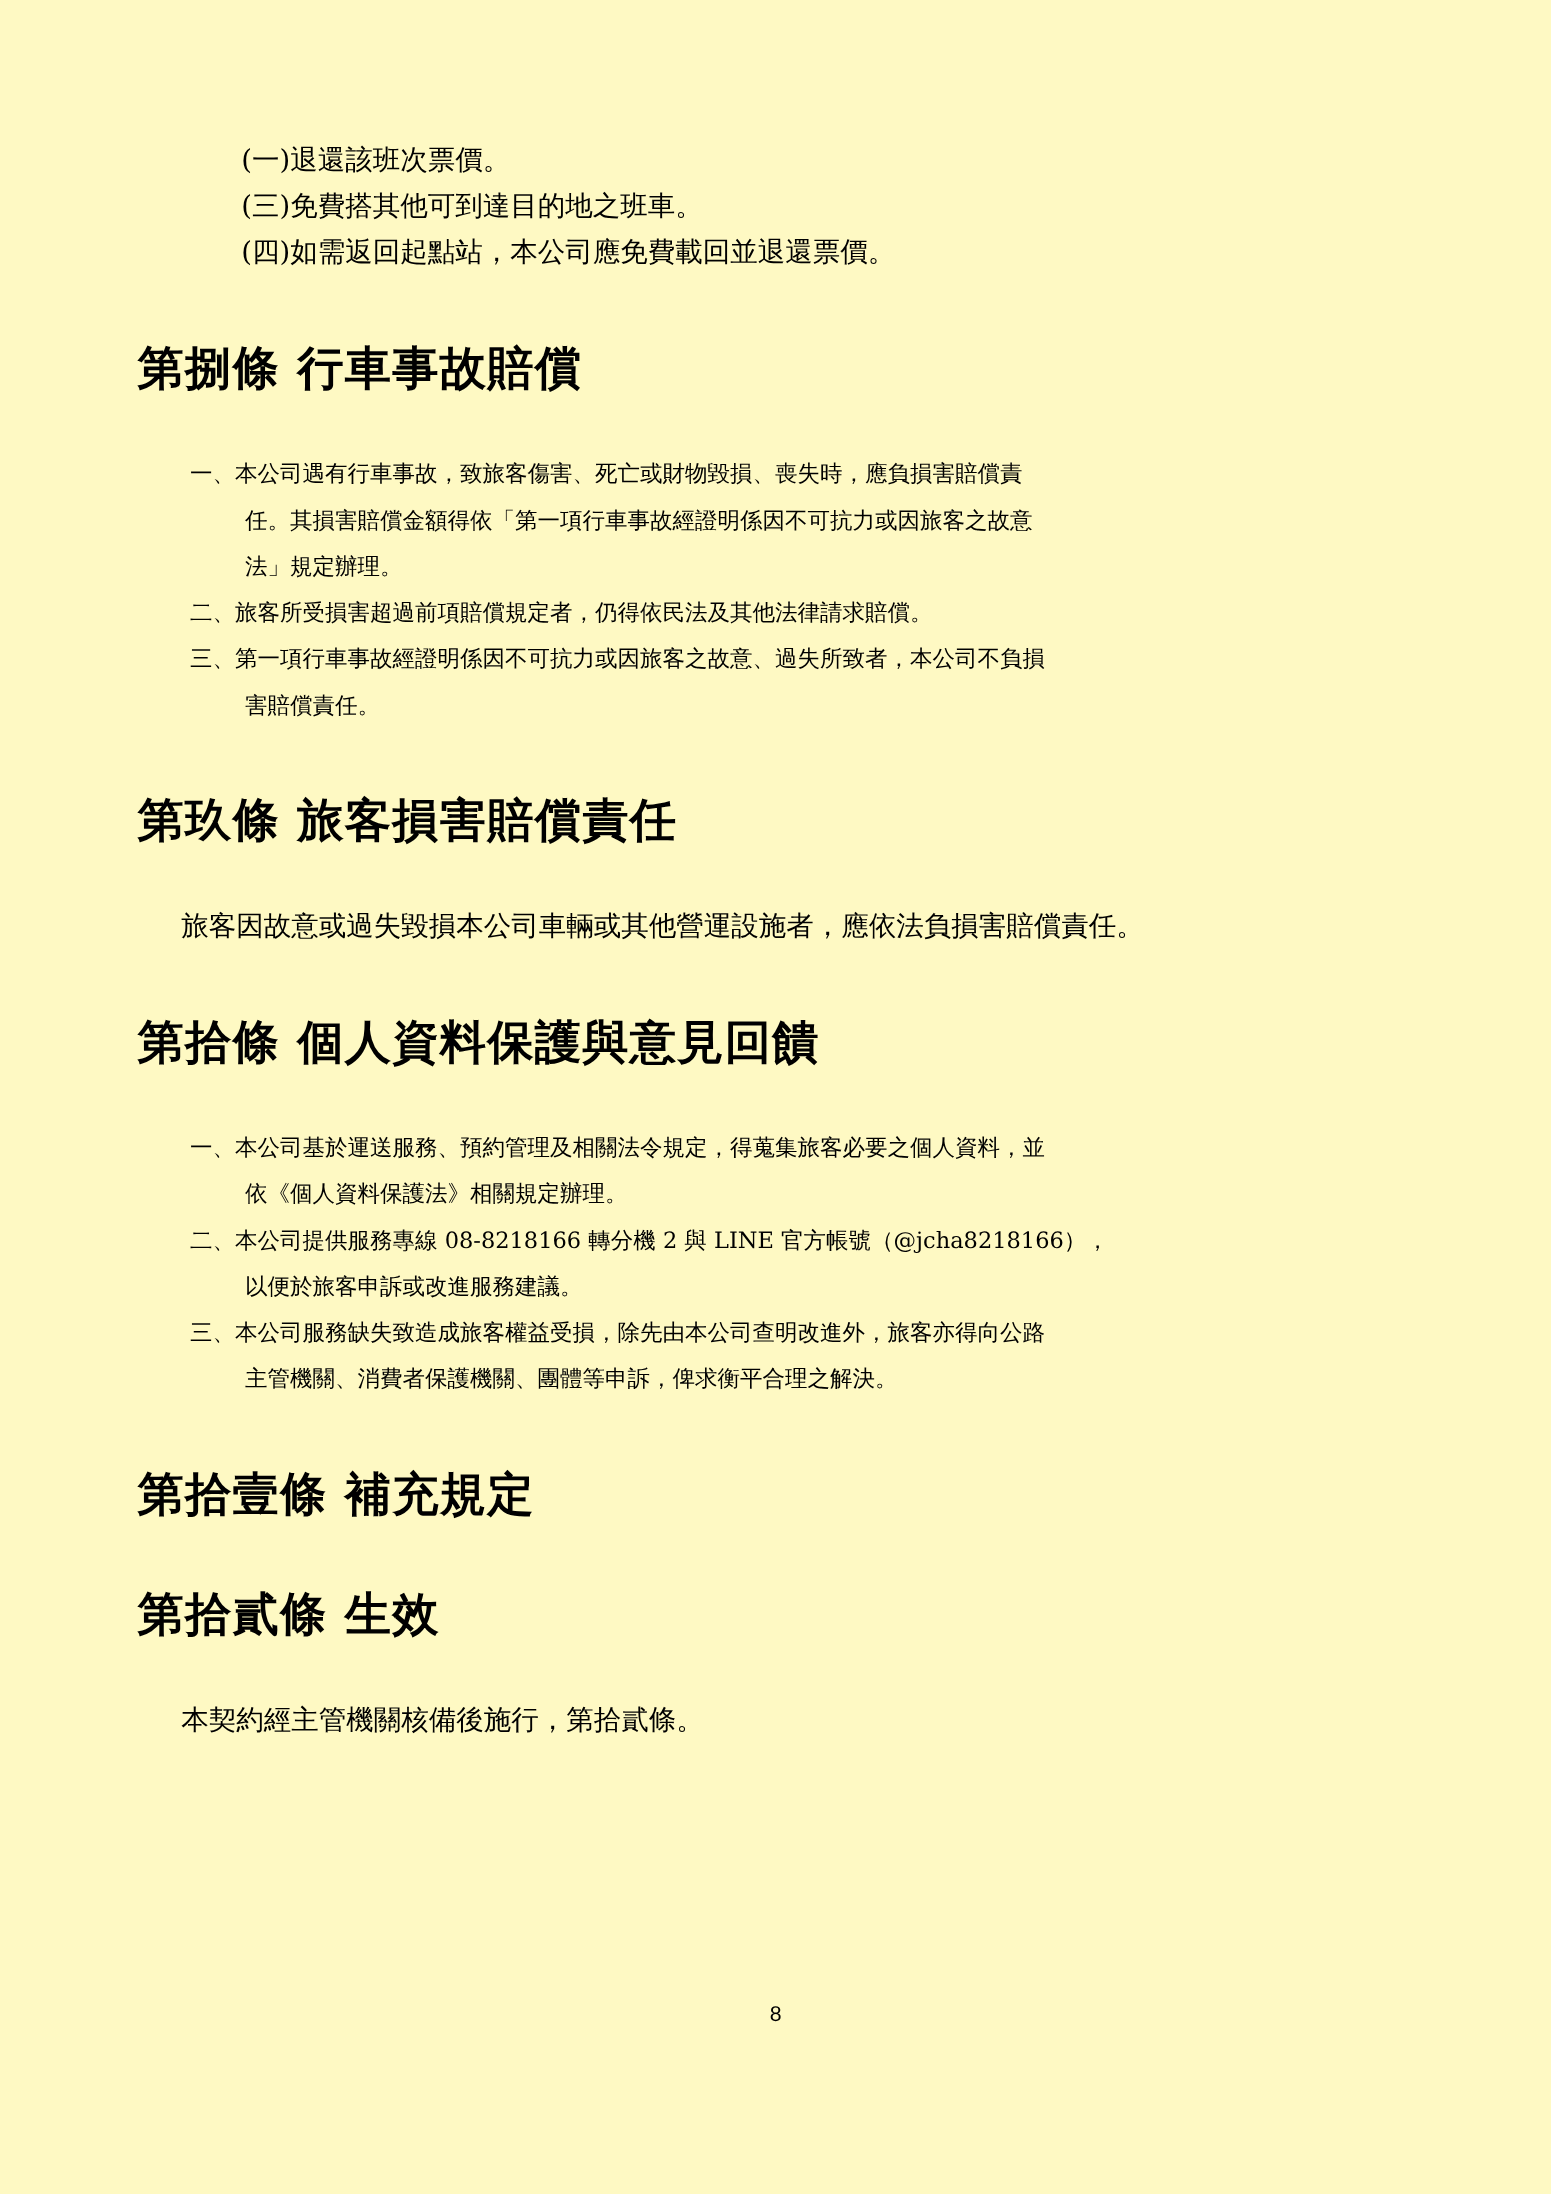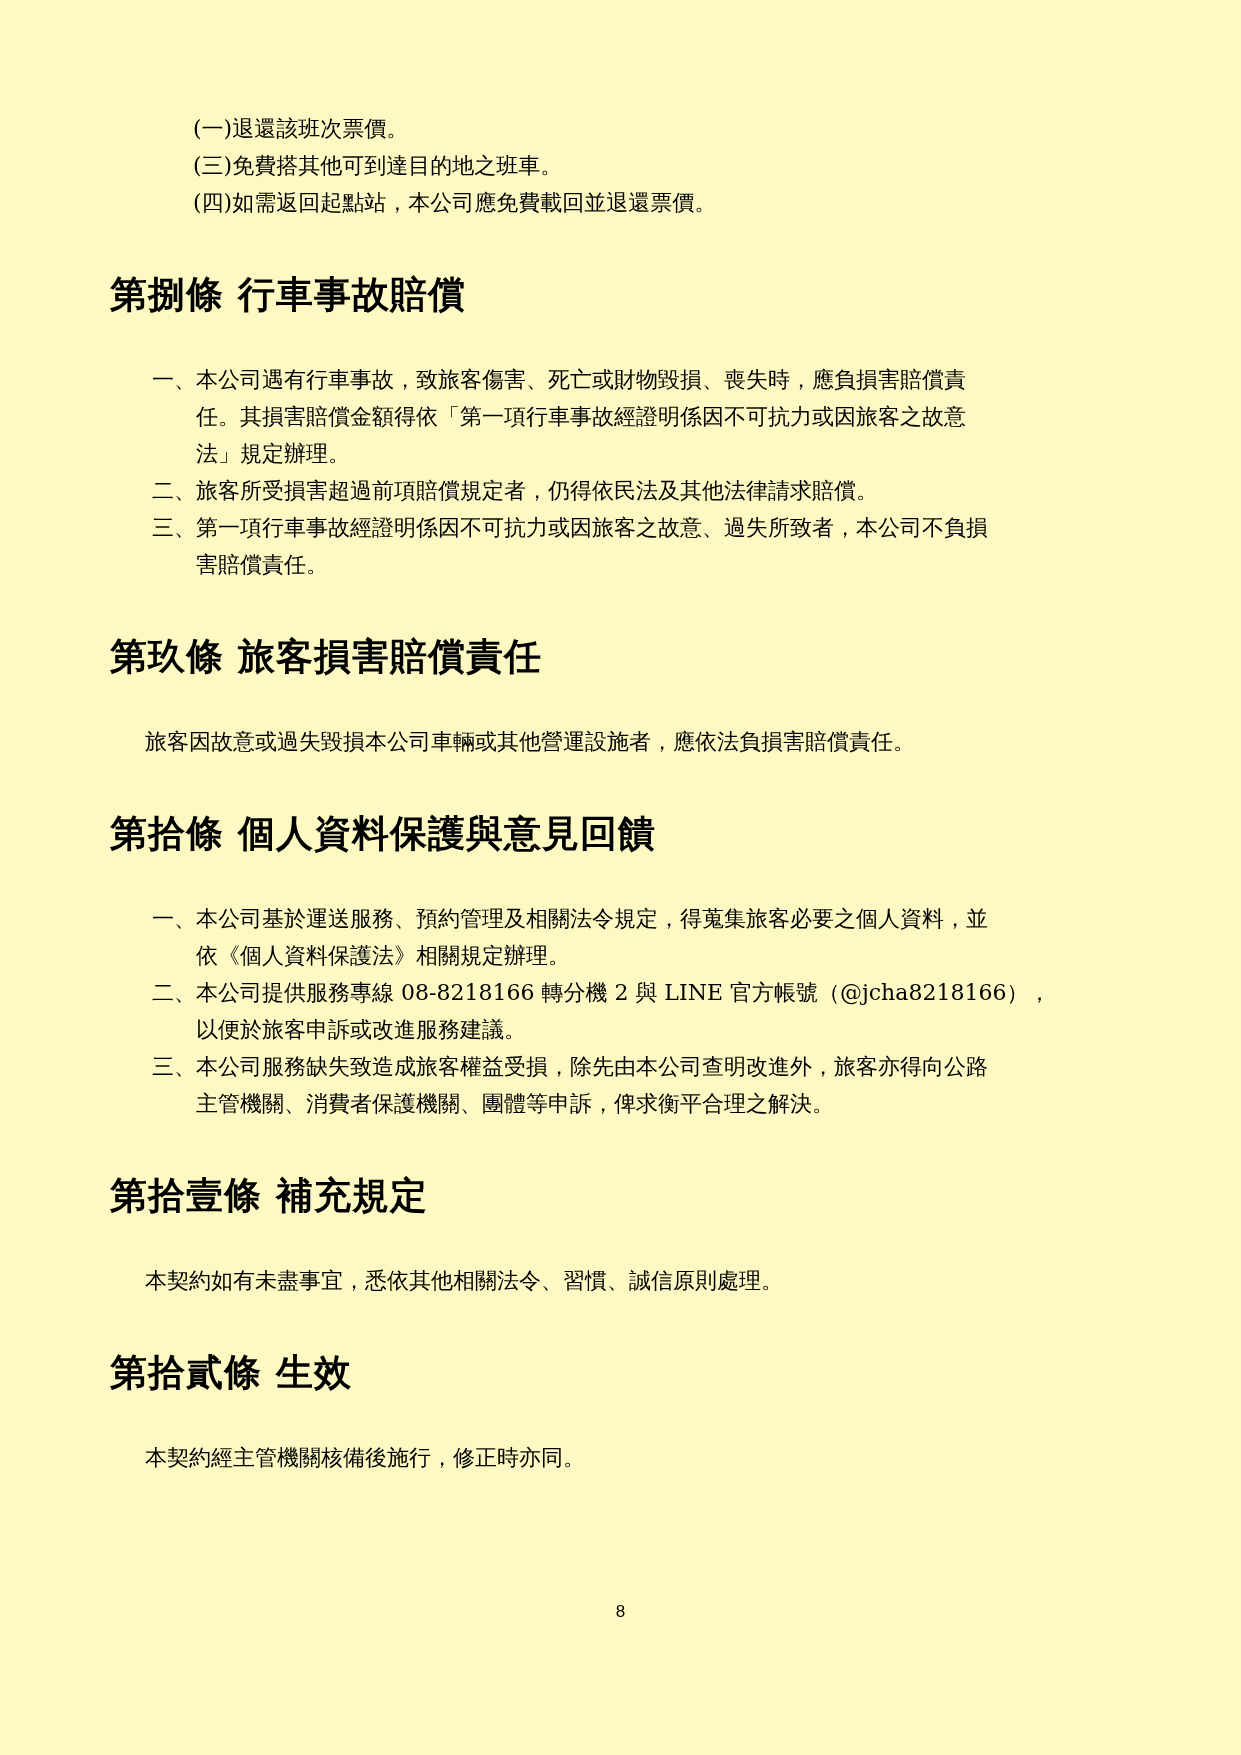--- a/index.html
+++ b/index.html
@@ -28,21 +28,21 @@
   .heading {
     font-size: 37px;
     font-weight: bold;
     line-height: 46px;
     margin: 50px 0 44px 0;
     white-space: nowrap;
     letter-spacing: 1px;
   }
   .list-item { }
   .list-line {
-    font-size: 22px;
+    font-size: 18px;
     line-height: 37px;
     white-space: nowrap;
   }
   .li-first { margin-left: 42px; }
   .li-cont  { margin-left: 86px; }
   .paragraph {
     margin-left: 35px;
     font-size: 22px;
     line-height: 37px;
     white-space: nowrap;
@@ -88,18 +88,17 @@
       </div>
       <div class="list-item">
         <div class="list-line li-first"><span class="marker">二、</span>本公司提供服務專線 08-8218166 轉分機 2 與 LINE 官方帳號（@jcha8218166），</div>
         <div class="list-line li-cont">以便於旅客申訴或改進服務建議。</div>
       </div>
       <div class="list-item">
         <div class="list-line li-first"><span class="marker">三、</span>本公司服務缺失致造成旅客權益受損，除先由本公司查明改進外，旅客亦得向公路</div>
         <div class="list-line li-cont">主管機關、消費者保護機關、團體等申訴，俾求衡平合理之解決。</div>
       </div>
       <div class="heading">第拾壹條 補充規定</div>
-      <div class="paragraph">本契約如有未盡事宜，悉依其他相關法令、習慣、誠信原則處理。</div>
       <div class="heading">第拾貳條 生效</div>
-      <div class="paragraph">本契約經主管機關核備後施行，修正時亦同。</div>
+      <div class="paragraph">本契約經主管機關核備後施行，第拾貳條。</div>
     </div>
   <div class="page-number">8</div>
 </div>
 
 </body></html>

